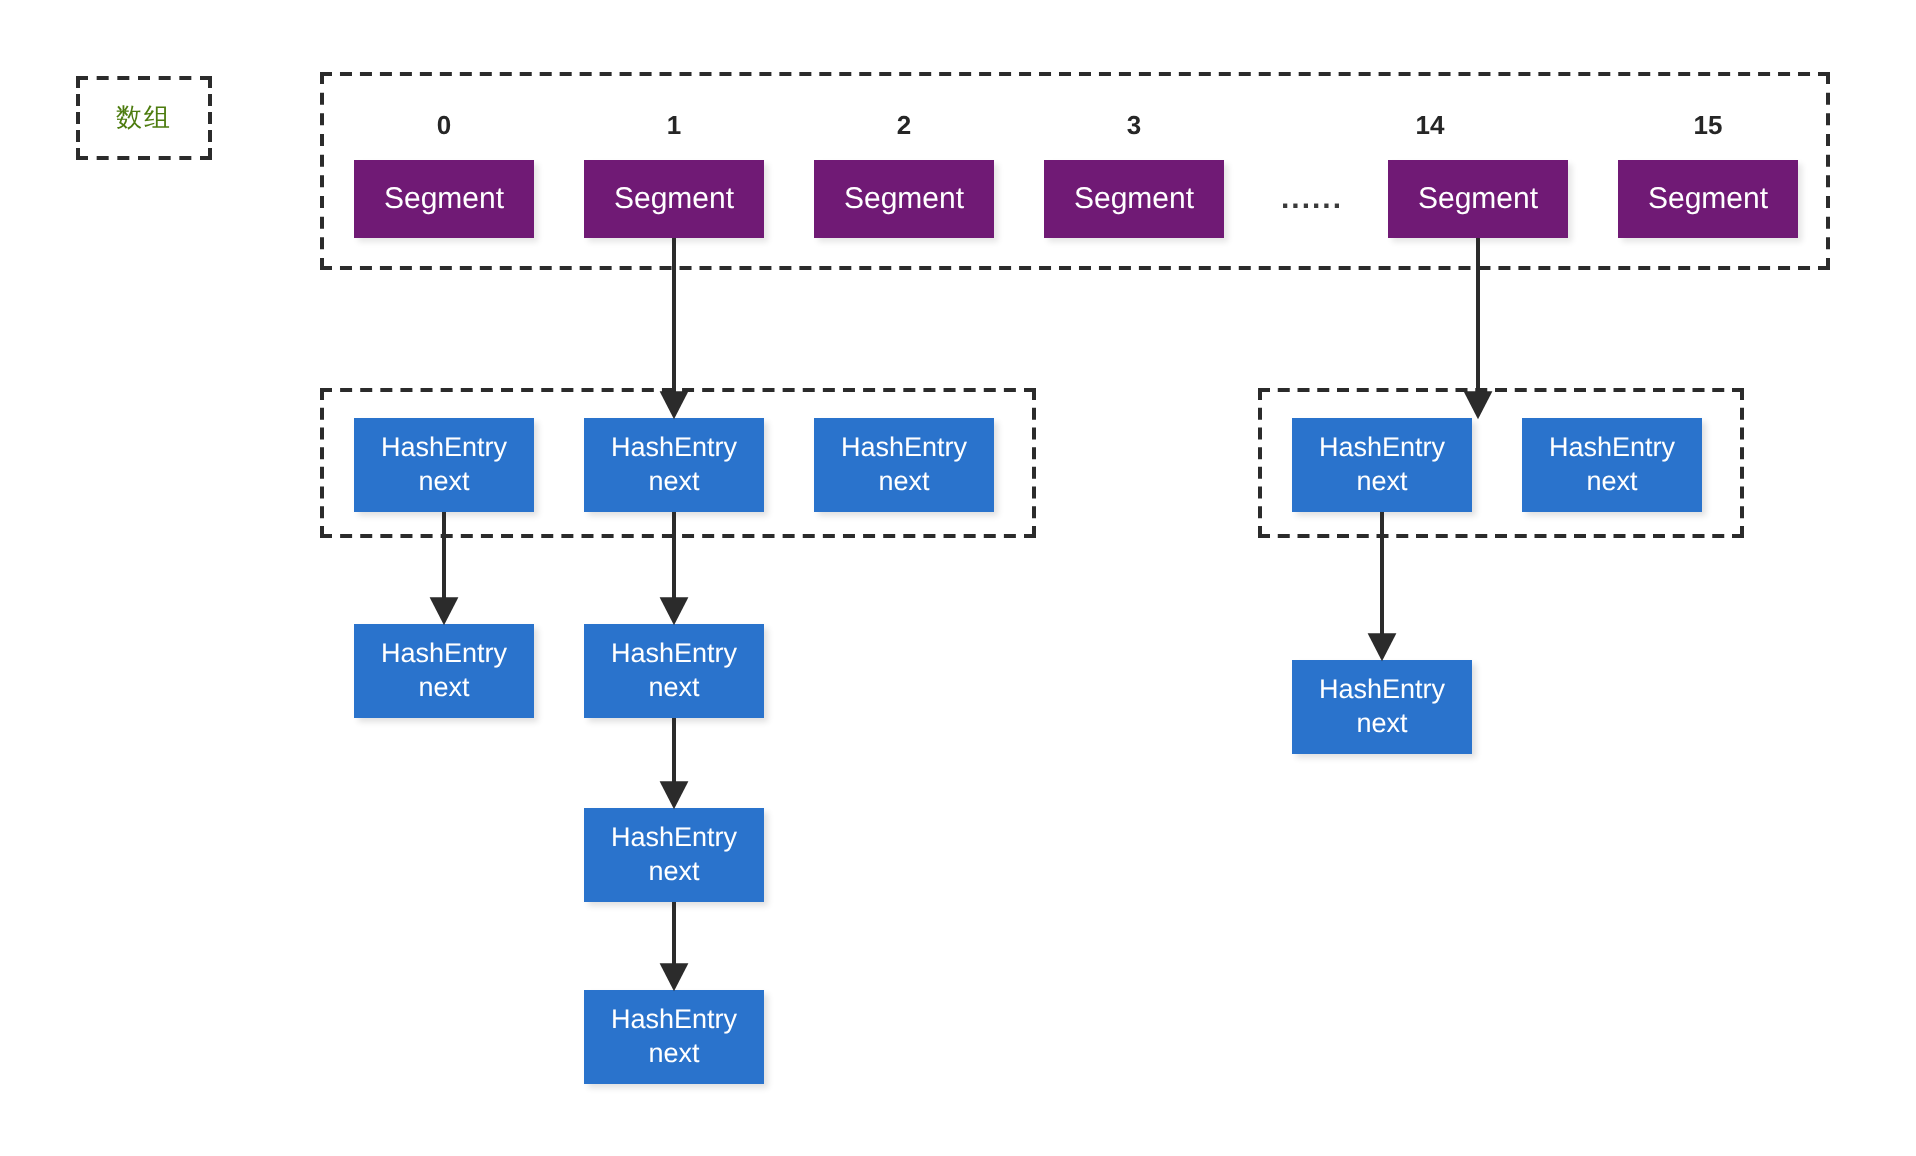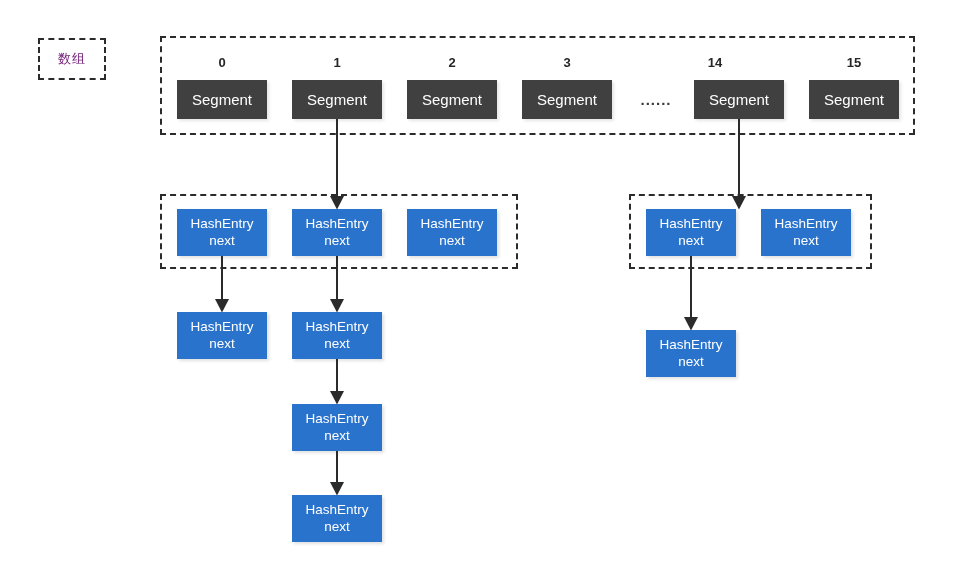--- a/index.html
+++ b/index.html
@@ -25,27 +25,27 @@
   
   .dashed-box {
     border: 2px dashed #2b2b2b;
     background: transparent;
   }
   .array-label {
     display: flex;
     align-items: center;
     justify-content: center;
     font-size: 13px;
-    color: #701a75;
+    color: #4d7c0f;
     letter-spacing: 1px;
   }
 
   
   .segment {
-    background: #404040;
+    background: #701a75;
     color: #ffffff;
     display: flex;
     align-items: center;
     justify-content: center;
     font-size: 15px;
     line-height: 1;
     box-shadow: 2px 2px 3px rgba(0,0,0,0.10);
   }
   .idx-label {
     display: flex;

